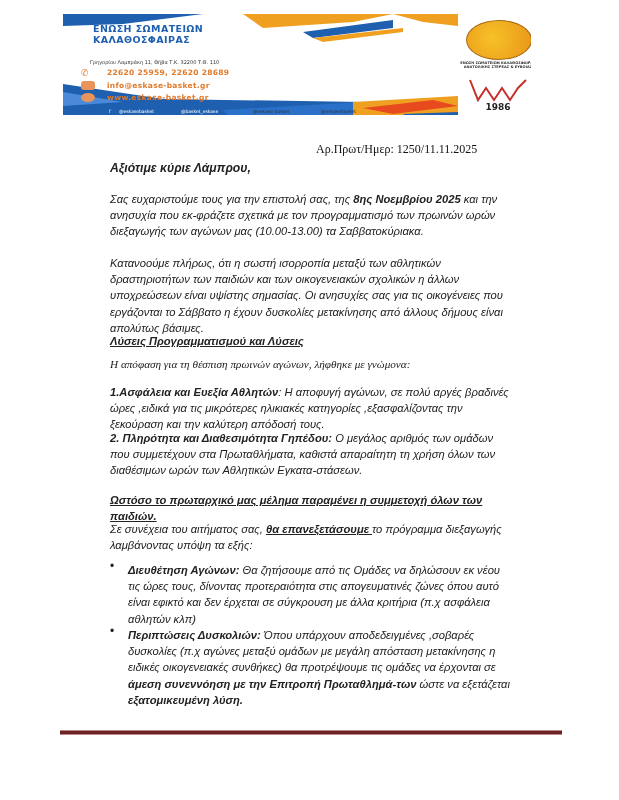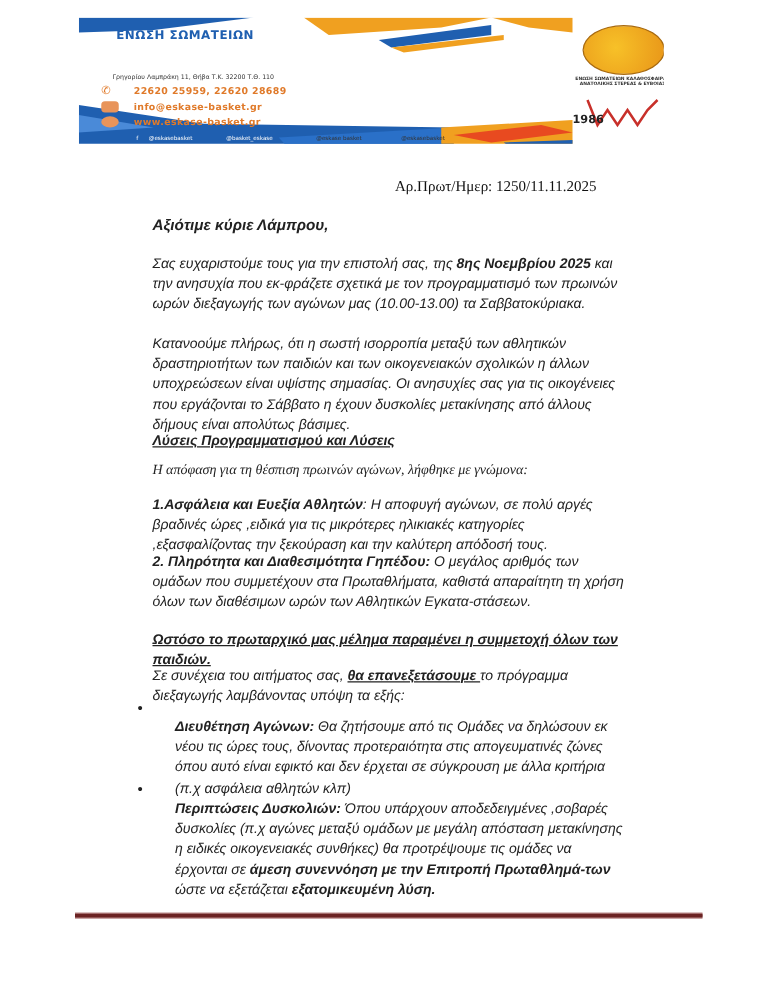--- a/index.html
+++ b/index.html
@@ -13,27 +13,27 @@
   .addr { position:absolute; left:27px; top:45px; font-size:5px; color:#333; }
   .contact { position:absolute; left:18px; font-size:7.5px; color:#e07a2a; font-weight:bold;
              letter-spacing:0.3px; display:flex; align-items:center; }
   .contact .ic { width:14px; height:9px; margin-right:12px; display:inline-block; border-radius:3px; }
   .social { position:absolute; top:95px; font-size:4.5px; color:#fff; }
   .logo { position:absolute; left:395px; top:0; width:80px; height:107px; }
   .logo .ball { position:absolute; left:8px; top:6px; width:64px; height:38px; border-radius:50%;
                 background:radial-gradient(circle at 40% 45%, #f7c128, #e89418); border:1px solid #a86a10; }
   .logo .ltxt { position:absolute; left:0; top:47px; width:80px; text-align:center;
                 font-size:3.6px; font-weight:bold; color:#333; line-height:4.2px; }
-  .logo .year { position:absolute; left:0; top:77px; width:80px; text-align:left;
+  .logo .year { position:absolute; left:0; top:88px; width:80px; text-align:center;
                 font-size:9px; font-weight:bold; color:#222; }
   .ref { position:absolute; left:316px; top:142px; font-family:"Liberation Serif", serif;
          font-size:12px; color:#111; }
   .doc { position:absolute; left:106px; width:412px; font-family:"Liberation Sans", sans-serif;
          font-style:italic; font-size:11.2px; line-height:16.2px; color:#222; }
-  .doc p { margin:16px; }
+  .doc p { margin:4px; }
   .greet { font-weight:bold; font-size:12.2px; }
   b { font-weight:bold; }
   .u { text-decoration:underline; }
   .bullet-dot { position:absolute; left:-14px; top:0; font-size:12px; font-style:normal; }
   .rule { position:absolute; left:60px; top:731px; width:502px; height:3px; background:#6b2323;
           box-shadow:0 1px 0 #b88888, 0 -1px 0 #b88888; }
 </style>
 </head>
 <body>
 
@@ -46,20 +46,21 @@
     <polygon points="330,0 395,0 395,12 360,8" fill="#f0a020"></polygon>
     <polygon points="0,70 100,85 300,88 300,107 0,107" fill="#1f5fb0"></polygon>
     <polygon points="0,78 60,88 0,92" fill="#4a8ad8"></polygon>
     <polygon points="160,96 300,88 300,107 170,107" fill="#2a70c8"></polygon>
     <polygon points="290,88 395,82 395,107 290,107" fill="#f0a020"></polygon>
     <polygon points="300,94 370,86 395,92 330,100" fill="#e84a20"></polygon>
     <polygon points="340,100 395,98 395,107 350,107" fill="#1f5fb0"></polygon>
   </svg>
   <div class="org">
     <div>ΕΝΩΣΗ ΣΩΜΑΤΕΙΩΝ</div>
+    <div>ΚΑΛΑΘΟΣΦΑΙΡΑΣ</div>
   </div>
   <div class="addr">Γρηγορίου Λαμπράκη 11, Θήβα Τ.Κ. 32200  Τ.Θ. 110</div>
   <div class="contact" style="top:54px">
     <span class="ic" style="background:transparent;color:#e07a2a;font-size:9px;">✆</span>
     <span>22620 25959, 22620 28689</span>
   </div>
   <div class="contact" style="top:67px">
     <span class="ic" style="background:#e8945a;"></span>
     <span>info@eskase-basket.gr</span>
   </div>

